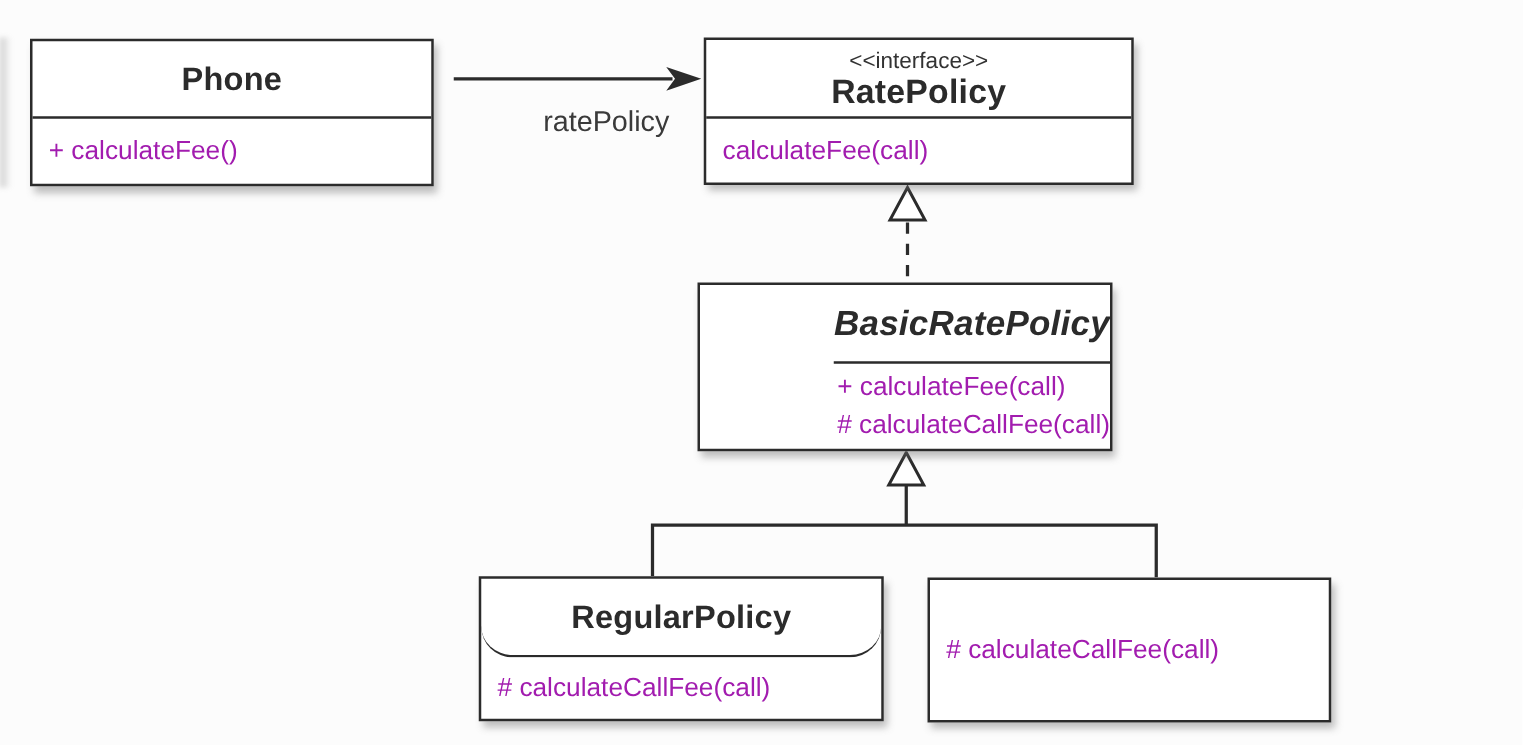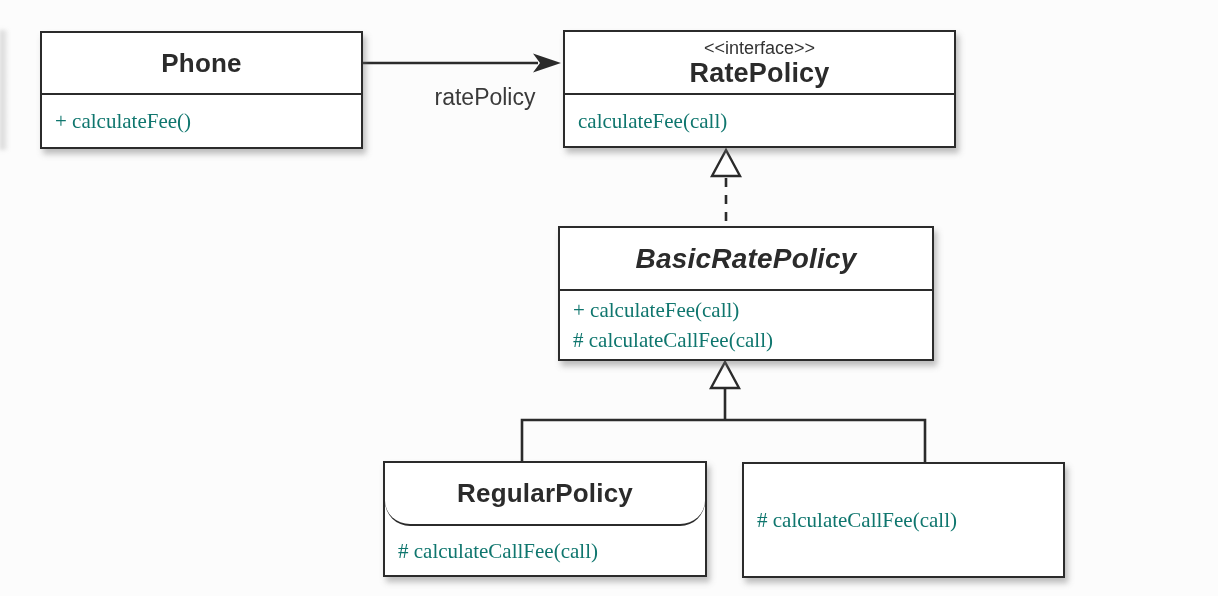--- a/index.html
+++ b/index.html
@@ -59,30 +59,29 @@
   .uml-members {
     flex: 1 1 auto;
     display: flex;
     flex-direction: column;
     justify-content: center;
     padding-left: 13px;
   }
   .uml-method {
     font-size: 21px;
     line-height: 30px;
-    color: #0f766e;
+    color: #a21caf;
     white-space: nowrap;
-    font-family: Liberation Serif, serif;
   }
   
-  #box-phone        { left: 40px;  top: 31px;  width: 323px; height: 118px; }
+  #box-phone        { left: 24px;  top: 31px;  width: 323px; height: 118px; }
   #box-phone .uml-title { height: 62px; }
-  #box-ratepolicy   { left: 563px; top: 30px;  width: 393px; height: 118px; }
+  #box-ratepolicy   { left: 563px; top: 30px;  width: 344px; height: 118px; }
   #box-ratepolicy .uml-title { height: 63px; }
-  #box-basic        { left: 558px; top: 226px; width: 376px; height: 135px; }
+  #box-basic        { left: 558px; top: 226px; width: 332px; height: 135px; align-items: flex-end; }
   #box-basic .uml-title { height: 63px; }
   #box-regular      { left: 383px; top: 461px; width: 324px; height: 116px; }
   #box-regular .uml-title { height: 63px; border-radius: 25px; }
   #box-nightly      { left: 742px; top: 462px; width: 323px; height: 116px; }
   #box-nightly .uml-title { height: 63px; }
 
   svg.connector-layer {
     position: absolute;
     left: 0; top: 0;
     width: 1218px;

